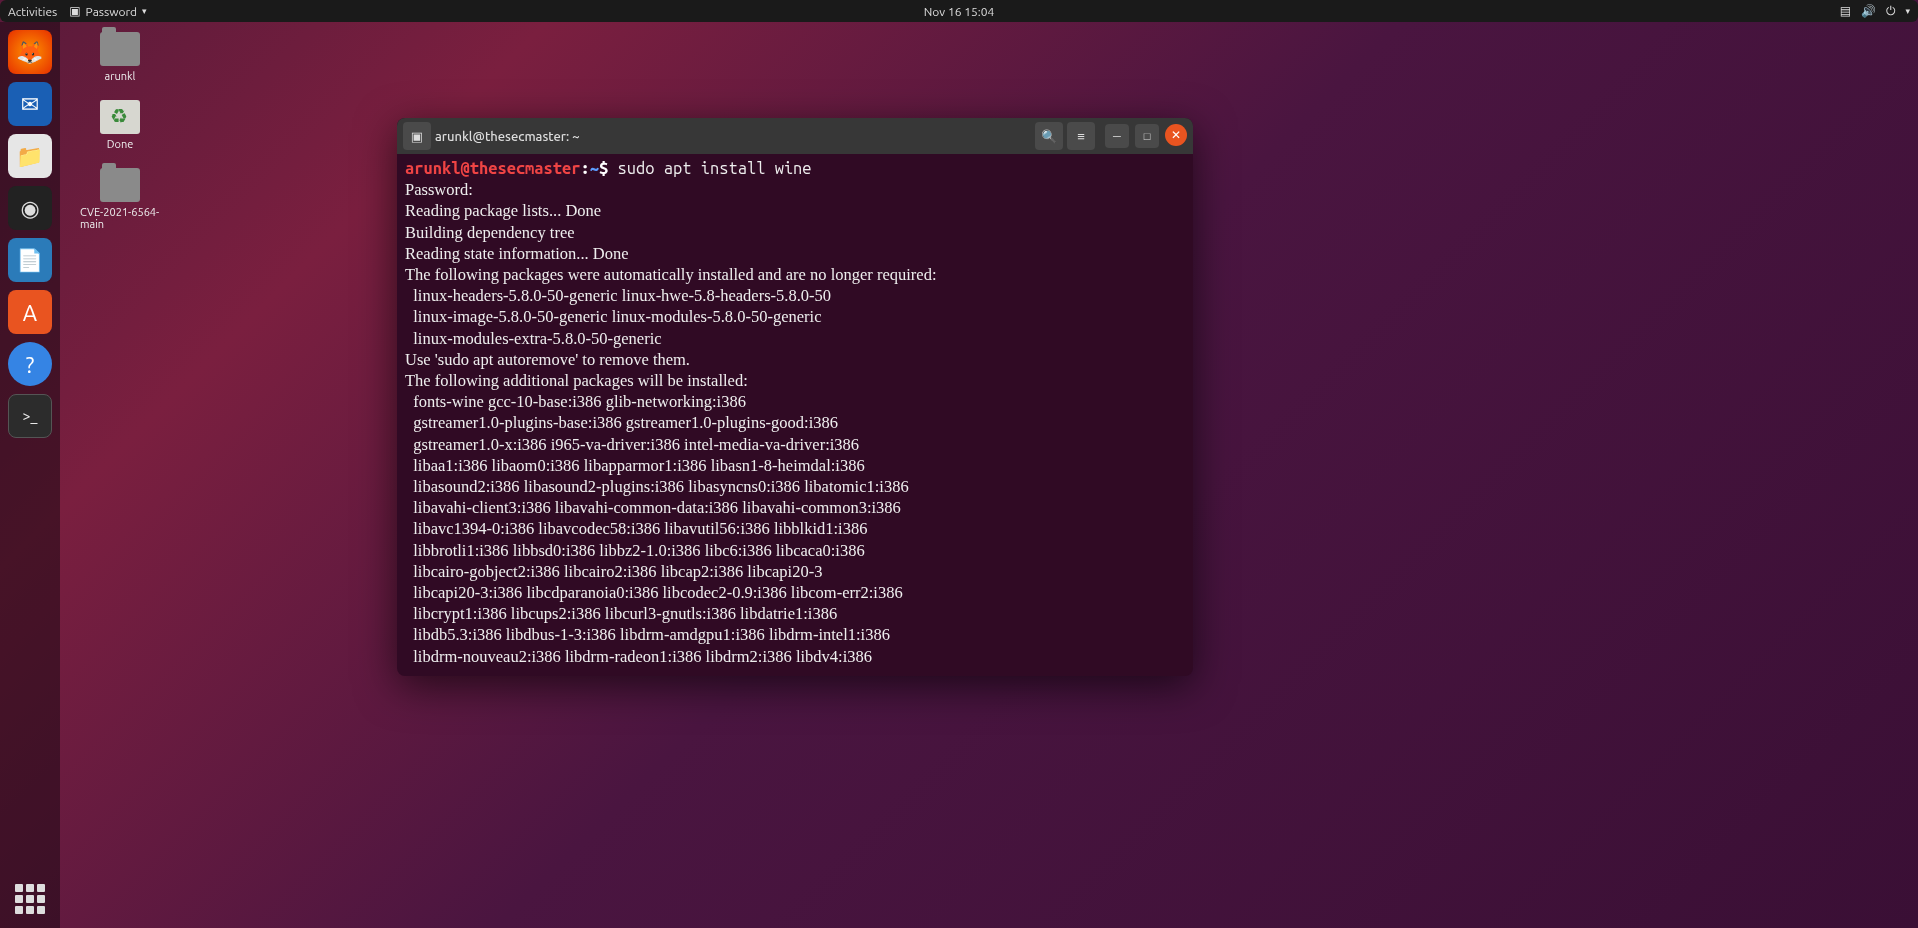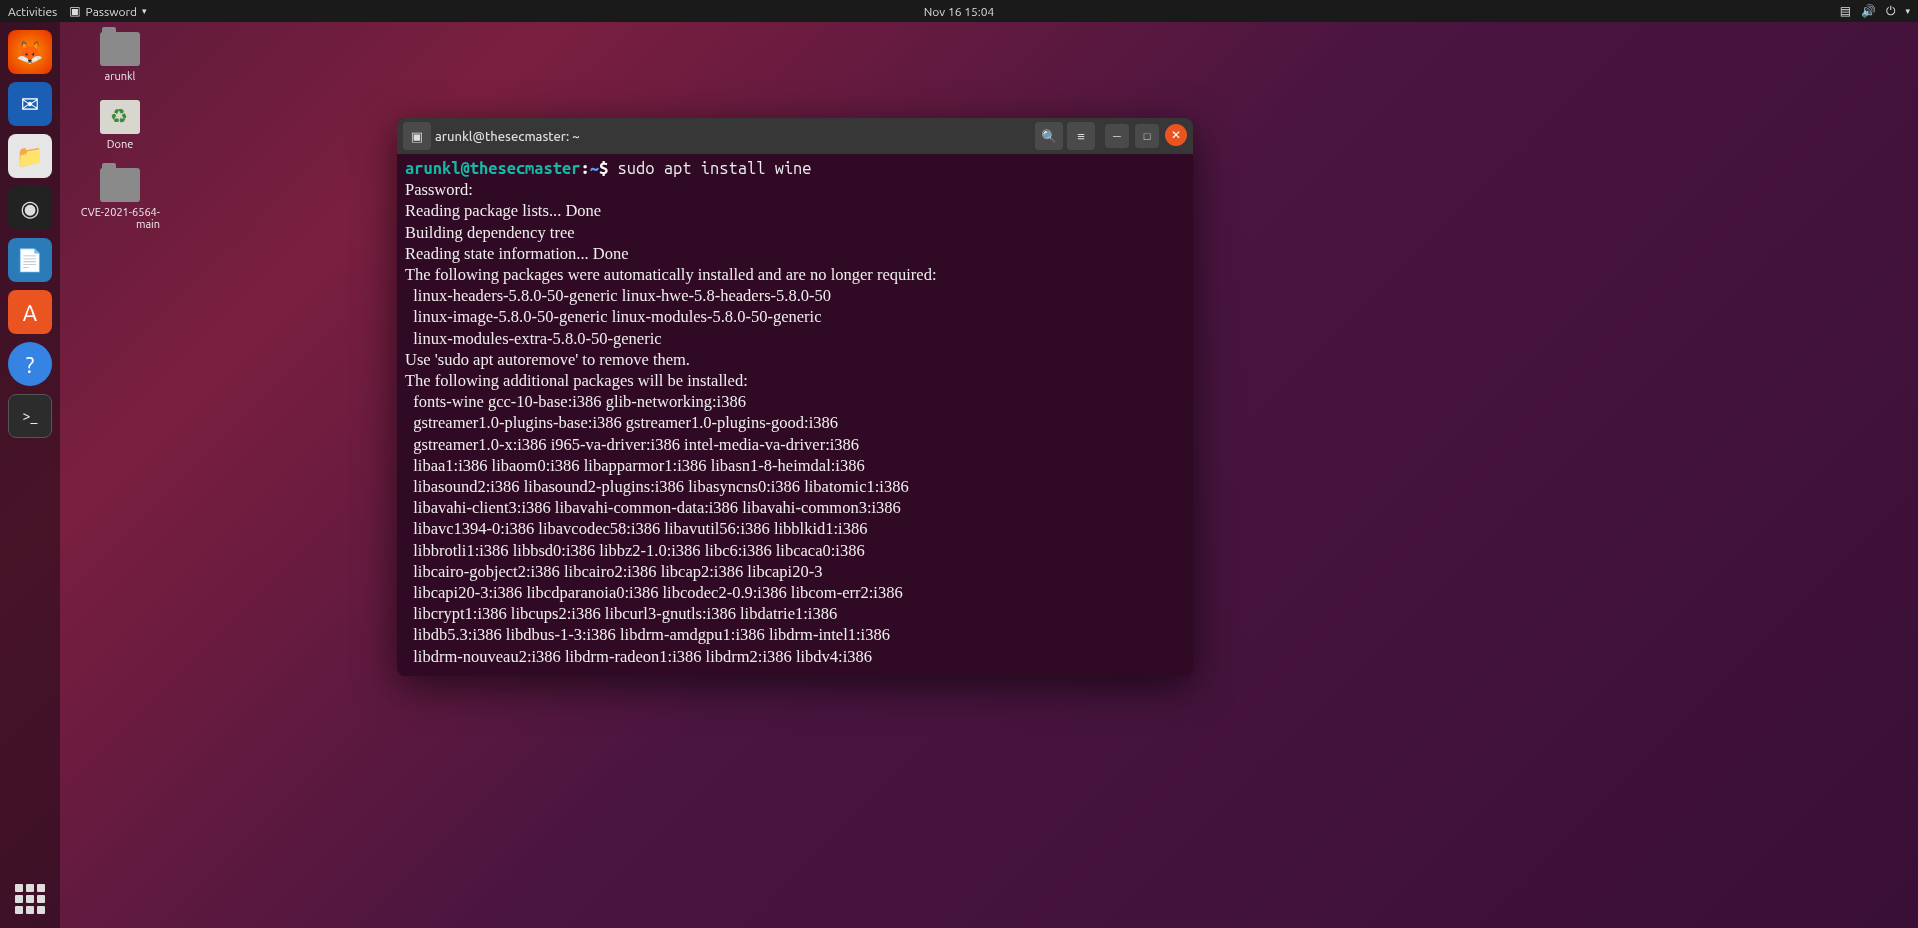--- a/index.html
+++ b/index.html
@@ -14,20 +14,21 @@
 
 .topbar {
   height: 22px;
   background: #1a1a1a;
   display: flex;
   align-items: center;
   font-size: 12px;
   color: #ddd;
   padding: 0 8px;
   position: relative;
+  border-radius: 6px;
 }
 .topbar-left { display: flex; align-items: center; gap: 12px; }
 .topbar-center { position: absolute; left: 50%; transform: translateX(-50%); }
 .topbar-right { margin-left: auto; display: flex; gap: 10px; align-items: center; }
 .app-menu { display: flex; align-items: center; gap: 5px; }
 .tri { font-size: 9px; }
 
 .dock {
   position: absolute;
   left: 0; top: 22px; bottom: 0;
@@ -66,21 +67,21 @@
   flex-direction: column;
   gap: 18px;
 }
 .dicon {
   width: 80px;
   display: flex;
   flex-direction: column;
   align-items: center;
   font-size: 11px;
   color: #eee;
-  text-align: right;
+  text-align: left;
 }
 .dicon-img {
   width: 40px; height: 34px;
   margin-bottom: 4px;
   border-radius: 3px;
 }
 .folder { background: #8a8a8a; border-radius: 3px; position:relative;}
 .folder::before{content:"";position:absolute;top:-5px;left:2px;width:14px;height:6px;background:#8a8a8a;border-radius:2px 2px 0 0;}
 .trash { background: #d7d7d0; border-radius: 3px; position:relative;}
 .trash-sym{color:#3a8a3a;font-size:20px;position:absolute;left:10px;top:4px;}
@@ -132,21 +133,21 @@
   font-family: "Ubuntu Mono", Menlo, Consolas, monospace;
   font-size: 16.5px;
   line-height: 21.2px;
   color: #eee;
   overflow-y: auto;
   position: relative;
 }
 .term-body::-webkit-scrollbar{width:10px;}
 .term-body::-webkit-scrollbar-track{background:#2a0820;}
 .term-body::-webkit-scrollbar-thumb{background:#777;border-radius:5px;}
-.prompt-user { color: #14b8a6; font-weight: bold; }
+.prompt-user { color: #ef4444; font-weight: bold; }
 .prompt-sep { color: #fff; font-weight: bold; }
 .prompt-path { color: #5c9cff; font-weight: bold; }
 pre { white-space: pre-wrap; font-family: Liberation Serif, serif; }
 </style>
 </head>
 <body>
 
 <div class="topbar">
   <div class="topbar-left">
     <span>Activities</span>

